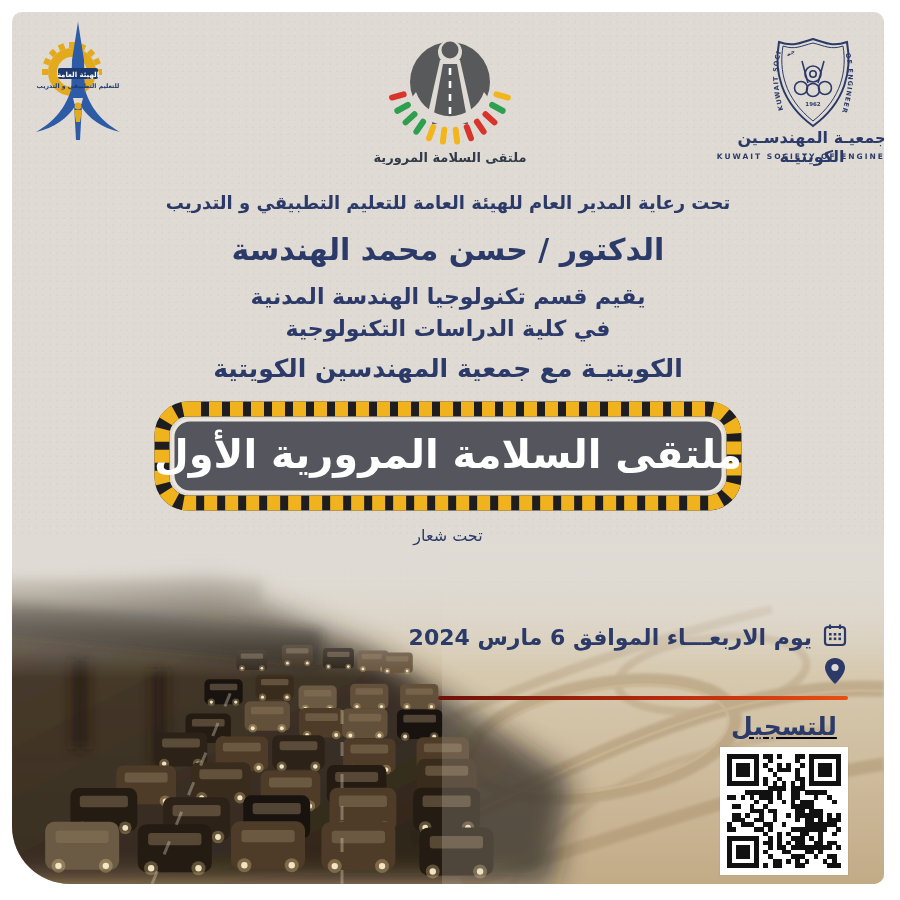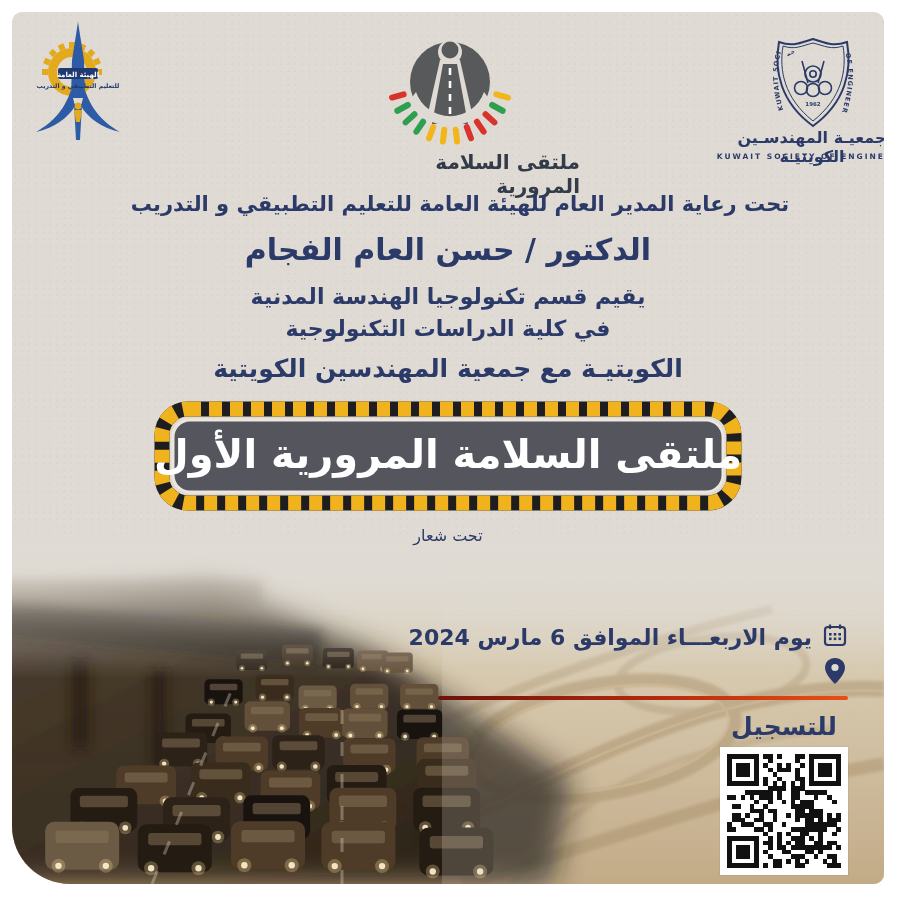--- a/index.html
+++ b/index.html
@@ -5,44 +5,44 @@
   html,body{margin:0;padding:0;background:#ffffff;width:900px;height:900px;overflow:hidden;
     font-family:"DejaVu Sans",sans-serif;}
   .poster{position:absolute;left:12px;top:12px;width:872px;height:872px;
     background:#dfdbd4;border-radius:10px 10px 10px 58px;overflow:hidden;}
   
   .poster::before{content:"";position:absolute;inset:0;opacity:.35;pointer-events:none;
     background-image:radial-gradient(#cfc9bf 1px,transparent 1px),radial-gradient(#e9e5de 1px,transparent 1px);
     background-size:7px 7px,11px 11px;background-position:0 0,3px 5px;}
   .abs{position:absolute;}
   .txt{color:#2b3a68;text-align:center;width:100%;left:0;direction:rtl;}
-  .patronage{top:180px;font-size:21px;font-weight:bold;letter-spacing:0;padding-left:12px;}
+  .patronage{top:180px;font-size:18px;font-weight:bold;letter-spacing:0;}
   .doctor{top:220px;font-size:30px;font-weight:bold;}
   .org1{top:272px;font-size:22px;font-weight:bold;}
   .org2{top:304px;font-size:22px;font-weight:bold;}
   .partner{top:342px;font-size:25px;font-weight:bold;}
   .banner-wrap{top:388px;left:141px;width:590px;height:112px;text-align:center;}
   .banner-title{position:absolute;inset:0;display:flex;align-items:center;justify-content:center;
     color:#ffffff;font-size:40px;font-weight:bold;direction:rtl;padding-bottom:4px;}
   .slogan-label{top:514px;font-size:16px;font-weight:normal;}
   .slogan-text{top:544px;font-size:22px;font-weight:bold;}
   .event{top:602px;right:36px;width:470px;display:flex;flex-direction:column;align-items:flex-end;}
   .event-row{display:flex;direction:rtl;align-items:flex-end;gap:10px;color:#2b3a68;
     font-size:22px;font-weight:bold;height:36px;}
   .event-row .icon{width:26px;height:30px;flex:0 0 auto;display:flex;align-items:center;justify-content:center;}
   .red-line{margin-top:10px;width:410px;height:4px;border-radius:2px;
     background:linear-gradient(90deg,#6d1109,#b72a0d 55%,#ea4e13);}
-  .register{top:700px;right:36px;width:128px;display:flex;flex-direction:column;align-items:center;}
+  .register{top:700px;right:36px;width:128px;display:flex;flex-direction:column;align-items:center;text-decoration:underline;}
   .register-label{color:#2b3a68;font-size:25px;font-weight:bold;direction:rtl;margin-bottom:6px;}
   .qr-box{background:#ffffff;padding:7px;width:114px;height:114px;box-shadow:0 0 0 1px rgba(0,0,0,.04);}
   .qr-box svg{display:block;width:114px;height:114px;}
   .logo-left{left:16px;top:8px;width:100px;height:122px;}
   .logo-center{left:376px;top:26px;width:124px;height:112px;}
-  .logo-center-word{left:348px;top:138px;width:180px;text-align:right;color:#323b47;
-    font-size:20px;font-weight:bold;direction:rtl;margin-left:40px;}
+  .logo-center-word{left:348px;top:138px;width:180px;text-align:center;color:#323b47;
+    font-size:13px;font-weight:bold;direction:rtl;}
   .logo-right{left:726px;top:22px;width:150px;height:96px;}
   .logo-right-ar{left:700px;top:116px;width:200px;text-align:center;color:#2b3a68;
     font-size:16px;font-weight:bold;direction:rtl;}
   .logo-right-en{left:700px;top:140px;width:200px;text-align:center;color:#2b3a68;
     font-size:7.5px;font-weight:bold;letter-spacing:2px;}
   .photo{left:0;bottom:0;width:872px;height:345px;}
 </style>
 </head>
 <body>
 
@@ -482,21 +482,21 @@
       <text font-size="6" font-weight="bold" direction="rtl">
         <textPath id="kse-ta" href="#kse-top" startOffset="8">جمعية المهندسين الكويتية</textPath>
       </text>
       <text id="kse-year" x="75" y="72" font-size="5.5" text-anchor="middle" font-weight="bold">1962</text>
     </g>
   </svg>
   <div class="abs logo-right-ar">جمعيـة المهندسـين الكويتيـة</div>
   <div class="abs logo-right-en">KUWAIT SOCIETY OF ENGINEERS</div>
 
   <div class="abs txt patronage">تحت رعاية المدير العام للهيئة العامة للتعليم التطبيقي و التدريب</div>
-  <div class="abs txt doctor">الدكتور / حسن العام الفجام</div>
+  <div class="abs txt doctor">الدكتور / حسن محمد الهندسة</div>
   <div class="abs txt org2">في كلية الدراسات التكنولوجية</div>
   <div class="abs txt org1">يقيم قسم تكنولوجيا الهندسة المدنية</div>
   <div class="abs txt partner">الكويتيـة مع جمعية المهندسين الكويتية</div>
 
   <div class="abs banner-wrap">
     <svg width="590" height="112" viewBox="0 0 590 112">
       <rect x="9" y="9" width="572" height="94" rx="26" fill="none" stroke="#1e1e20" stroke-width="15"></rect>
       <rect x="9" y="9" width="572" height="94" rx="26" fill="none" stroke="#f0b31d" stroke-width="15" stroke-dasharray="13 8"></rect>
       <rect x="20" y="20" width="550" height="72" rx="17" fill="#54555d" stroke="#ece7de" stroke-width="3"></rect>
     </svg>

